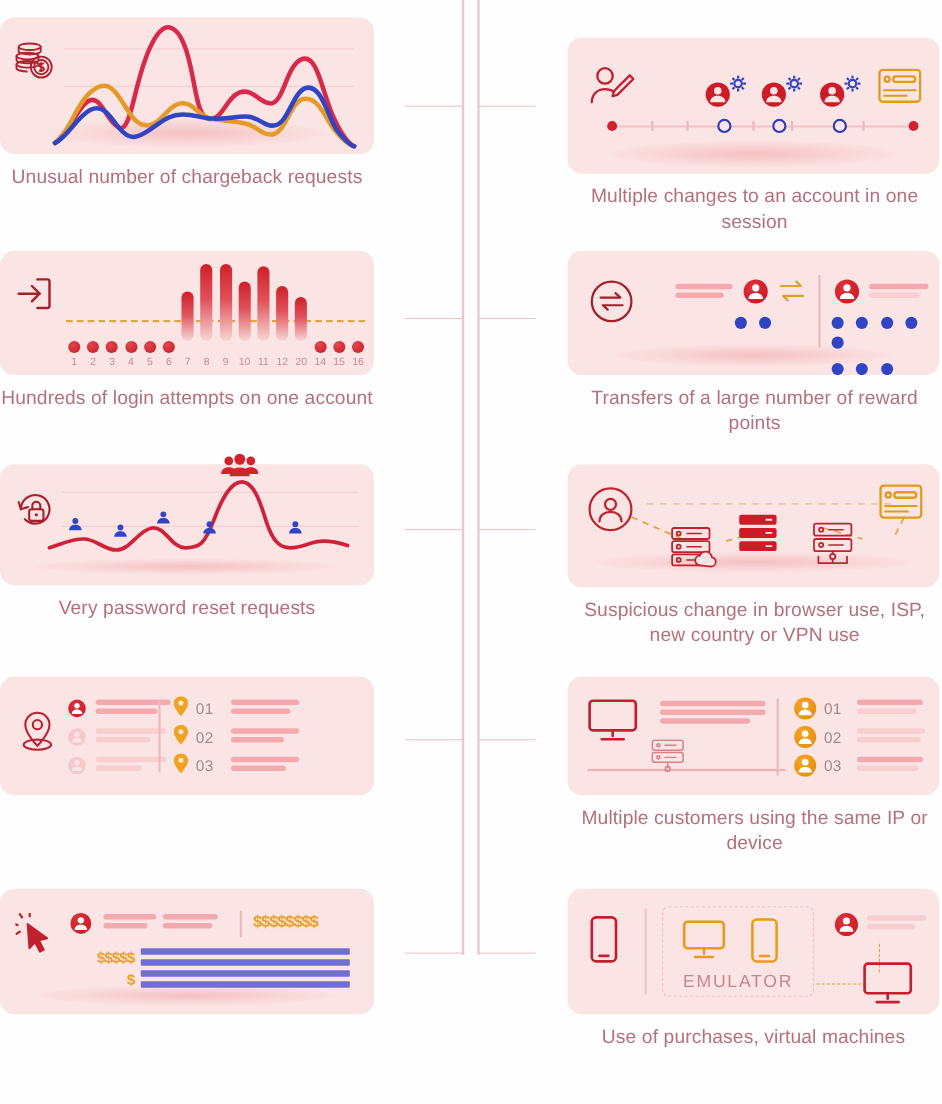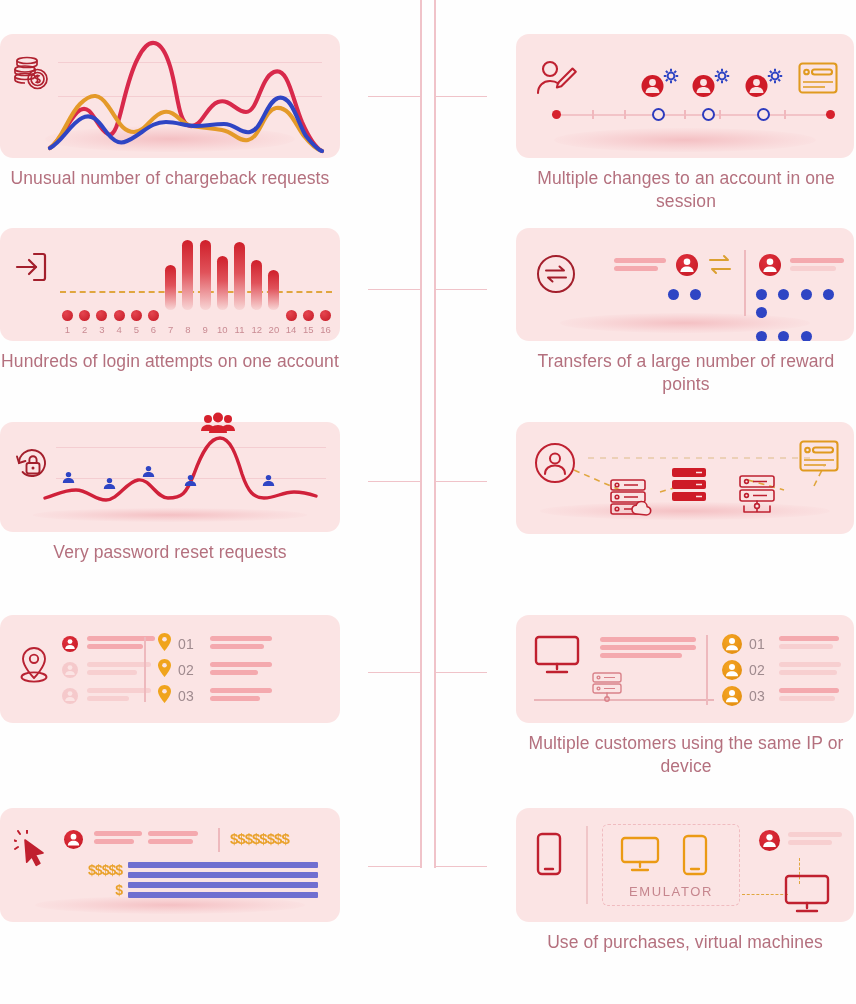--- a/index.html
+++ b/index.html
@@ -148,21 +148,21 @@
   .r4 .vdiv { position: absolute; left: 190px; top: 20px; width: 1.5px; height: 70px; background: #eeb9bd; }
   .r4 .right-list { position: absolute; left: 206px; top: 16px; }
 
   
   .r5 { height: 114px; }
   .r5 .phoneicon { position: absolute; left: 20px; top: 24px; }
   .r5 .vdiv { position: absolute; left: 70px; top: 18px; width: 1.5px; height: 78px; background: #f0c6c8; }
   .r5 .emubox { position: absolute; left: 86px; top: 16px; width: 138px; height: 82px;
                 border: 1.6px dashed #f0bcc0; border-radius: 6px; }
   .r5 .emulabel { position: absolute; left: 86px; top: 76px; width: 138px; text-align: center;
-                  font-size: 13px; letter-spacing: 1.6px; color: #c6868e; }
+                  font-size: 16px; letter-spacing: 1.6px; color: #c6868e; }
   .r5 .omonitor { position: absolute; left: 104px; top: 28px; }
   .r5 .ophone  { position: absolute; left: 166px; top: 26px; }
   .r5 .avatar  { position: absolute; left: 243px; top: 22px; width: 21px; height:21px; border-radius:50%; }
   .r5 .rlines  { position: absolute; left: 272px; top: 24px; }
   .r5 .dashh { position: absolute; left: 226px; top: 86px; width: 46px; height: 0; border-top: 1.8px dashed #e0a63e; }
   .r5 .dashv { position: absolute; left: 283px; top: 50px; width: 0; height: 26px; border-left: 1.8px dashed #e0a63e; }
   .r5 .rmonitor { position: absolute; left: 268px; top: 66px; }
 
   .avatar-red { background: radial-gradient(circle at 38% 32%, #e0303c, #c31824); }
   .avatar-faint { background: #f5c9cb; }
@@ -183,21 +183,21 @@
   <div class="spine spine-h r" style="top:289px"></div>
   <div class="spine spine-h l" style="top:481px"></div>
   <div class="spine spine-h r" style="top:481px"></div>
   <div class="spine spine-h l" style="top:672px"></div>
   <div class="spine spine-h r" style="top:672px"></div>
   <div class="spine spine-h l" style="top:866px"></div>
   <div class="spine spine-h r" style="top:866px"></div>
 
   <div class="col col-left">
 
-    <div class="cell" style="position:absolute;top:34px;left:0">
+    <div class="cell" style="position:absolute;top:16px;left:0">
       <div class="card lc c1">
         <div class="ground" style="width:250px;height:26px;bottom:6px;"></div>
         <div class="grid g1"></div>
         <div class="grid g2"></div>
         <span class="coinicon">
           <svg width="40" height="40" viewBox="0 0 40 40" fill="none" stroke="#b02230" stroke-width="1.7">
             <ellipse cx="15" cy="6.5" rx="10" ry="3"></ellipse>
             <path d="M5 6.5v4c0 1.6 4.5 3 10 3s10-1.4 10-3v-4"></path>
             <ellipse cx="13" cy="15" rx="10" ry="3"></ellipse>
             <path d="M3 15v3.5c0 1.6 4.5 3 10 3s10-1.4 10-3V15"></path>
@@ -634,20 +634,21 @@
         </span>
         <span class="cardicon">
           <svg width="40" height="32" viewBox="0 0 40 32" fill="none" stroke="#e09a1f" stroke-width="2.1">
             <rect x="1.5" y="1.5" width="37" height="29" rx="3"></rect>
             <circle cx="8.5" cy="10" r="2.3"></circle>
             <rect x="14" y="7.5" width="20" height="5" rx="2.5"></rect>
             <path d="M5 20h30M5 25h22" stroke-width="1.7"></path>
           </svg>
         </span>
       </div>
+      <div class="caption">Suspicious change in browser use, ISP, new country or VPN use</div>
     </div>
 
     <div class="cell" style="position:absolute;top:615px;left:0">
       <div class="card rc r4">
         <span class="monitor">
           <svg width="46" height="40" viewBox="0 0 46 40" fill="none" stroke="#c0202f" stroke-width="2.4" stroke-linejoin="round">
             <rect x="2" y="2" width="42" height="27" rx="3"></rect>
             <path d="M23 29v5M13 37h20" stroke-linecap="round"></path>
           </svg>
         </span>

